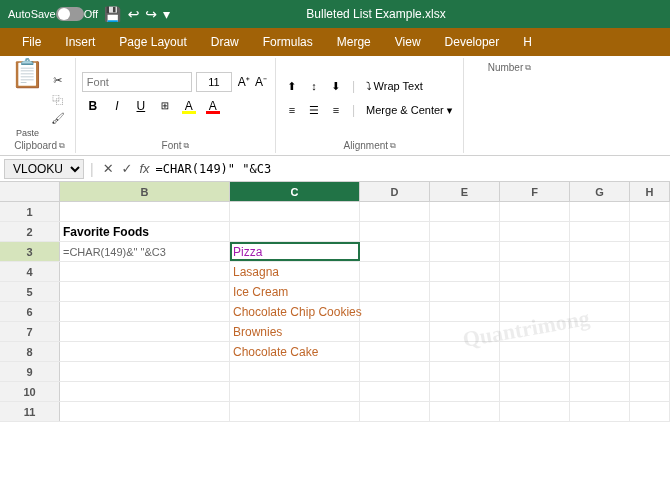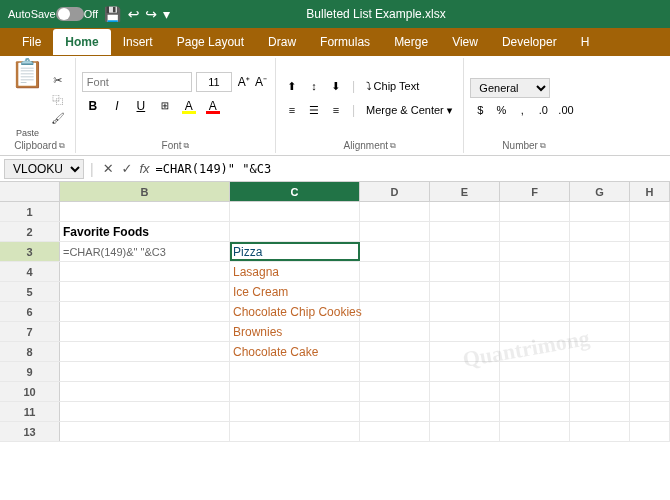--- a/index.html
+++ b/index.html
@@ -348,21 +348,20 @@
     <span title="Undo" style="font-size:14px;cursor:pointer;">↩</span>
     <span title="Redo" style="font-size:14px;cursor:pointer;">↪</span>
     <span style="font-size:14px;cursor:pointer;">▾</span>
   </div>
   <div class="title-bar-center">Bulleted List Example.xlsx</div>
   <div style="width:80px;"></div>
 </div>
 
 <div class="ribbon-tabs">
   <div class="ribbon-tab">File</div>
-  <div class="ribbon-tab active">Home</div>
   <div class="ribbon-tab">Insert</div>
   <div class="ribbon-tab">Page Layout</div>
   <div class="ribbon-tab">Draw</div>
   <div class="ribbon-tab">Formulas</div>
   <div class="ribbon-tab">Merge</div>
   <div class="ribbon-tab">View</div>
   <div class="ribbon-tab">Developer</div>
   <div class="ribbon-tab">H</div>
 </div>
 
@@ -419,55 +418,41 @@
 
   <div class="ribbon-section align-section">
     <div style="display:flex;flex-direction:column;gap:2px;flex:1;justify-content:center;">
       <div class="align-row">
         <button class="align-btn" title="Top Align">⬆</button>
         <button class="align-btn" title="Middle Align">↕</button>
         <button class="align-btn" title="Bottom Align">⬇</button>
         <span style="margin:0 4px;color:#ccc;">|</span>
         <button class="wrap-text-btn">
           <span>⤵</span>
-          <span>Chip Text</span>
+          <span>Wrap Text</span>
         </button>
       </div>
       <div class="align-row">
         <button class="align-btn" title="Left">≡</button>
         <button class="align-btn" title="Center">☰</button>
         <button class="align-btn" title="Right">≡</button>
         <span style="margin:0 4px;color:#ccc;">|</span>
         <button class="merge-btn">
           <span>Merge &amp; Center</span>
           <span>▾</span>
         </button>
       </div>
     </div>
     <div class="ribbon-section-label">
       <span>Alignment</span>
       <span class="section-expander">⧉</span>
     </div>
   </div>
 
   <div class="ribbon-section number-section">
-    <div style="display:flex;flex-direction:column;gap:2px;flex:1;justify-content:center;">
-      <select class="number-format-box">
-        <option>General</option>
-        <option>Number</option>
-        <option>Currency</option>
-      </select>
-      <div class="number-btns">
-        <button class="num-btn">$</button>
-        <button class="num-btn">%</button>
-        <button class="num-btn">,</button>
-        <button class="num-btn">.0</button>
-        <button class="num-btn">.00</button>
-      </div>
-    </div>
     <div class="ribbon-section-label">
       <span>Number</span>
       <span class="section-expander">⧉</span>
     </div>
   </div>
 
 </div>
 
 <div class="formula-bar">
   <select class="name-box">
@@ -515,21 +500,21 @@
       <div class="cell col-d"></div>
       <div class="cell col-e"></div>
       <div class="cell col-f"></div>
       <div class="cell col-g"></div>
       <div class="cell col-h"></div>
     </div>
 
     <div class="sheet-row">
       <div class="row-number col-a highlighted">3</div>
       <div class="cell col-b" style="color:#666;font-size:11px;">=CHAR(149)&amp;" "&amp;C3</div>
-      <div class="cell col-c selected" style="color:#0c4a6e;">Pizza</div>
+      <div class="cell col-c selected" style="color:#a21caf;">Pizza</div>
       <div class="cell col-d"></div>
       <div class="cell col-e"></div>
       <div class="cell col-f"></div>
       <div class="cell col-g"></div>
       <div class="cell col-h"></div>
     </div>
 
     <div class="sheet-row">
       <div class="row-number col-a">4</div>
       <div class="cell col-b"></div>
@@ -600,30 +585,20 @@
       <div class="cell col-b"></div>
       <div class="cell col-c"></div>
       <div class="cell col-d"></div>
       <div class="cell col-e"></div>
       <div class="cell col-f"></div>
       <div class="cell col-g"></div>
       <div class="cell col-h"></div>
     </div>
     <div class="sheet-row">
       <div class="row-number col-a">11</div>
-      <div class="cell col-b"></div>
-      <div class="cell col-c"></div>
-      <div class="cell col-d"></div>
-      <div class="cell col-e"></div>
-      <div class="cell col-f"></div>
-      <div class="cell col-g"></div>
-      <div class="cell col-h"></div>
-    </div>
-    <div class="sheet-row">
-      <div class="row-number col-a">13</div>
       <div class="cell col-b"></div>
       <div class="cell col-c"></div>
       <div class="cell col-d"></div>
       <div class="cell col-e"></div>
       <div class="cell col-f"></div>
       <div class="cell col-g"></div>
       <div class="cell col-h"></div>
     </div>
   </div>
 

